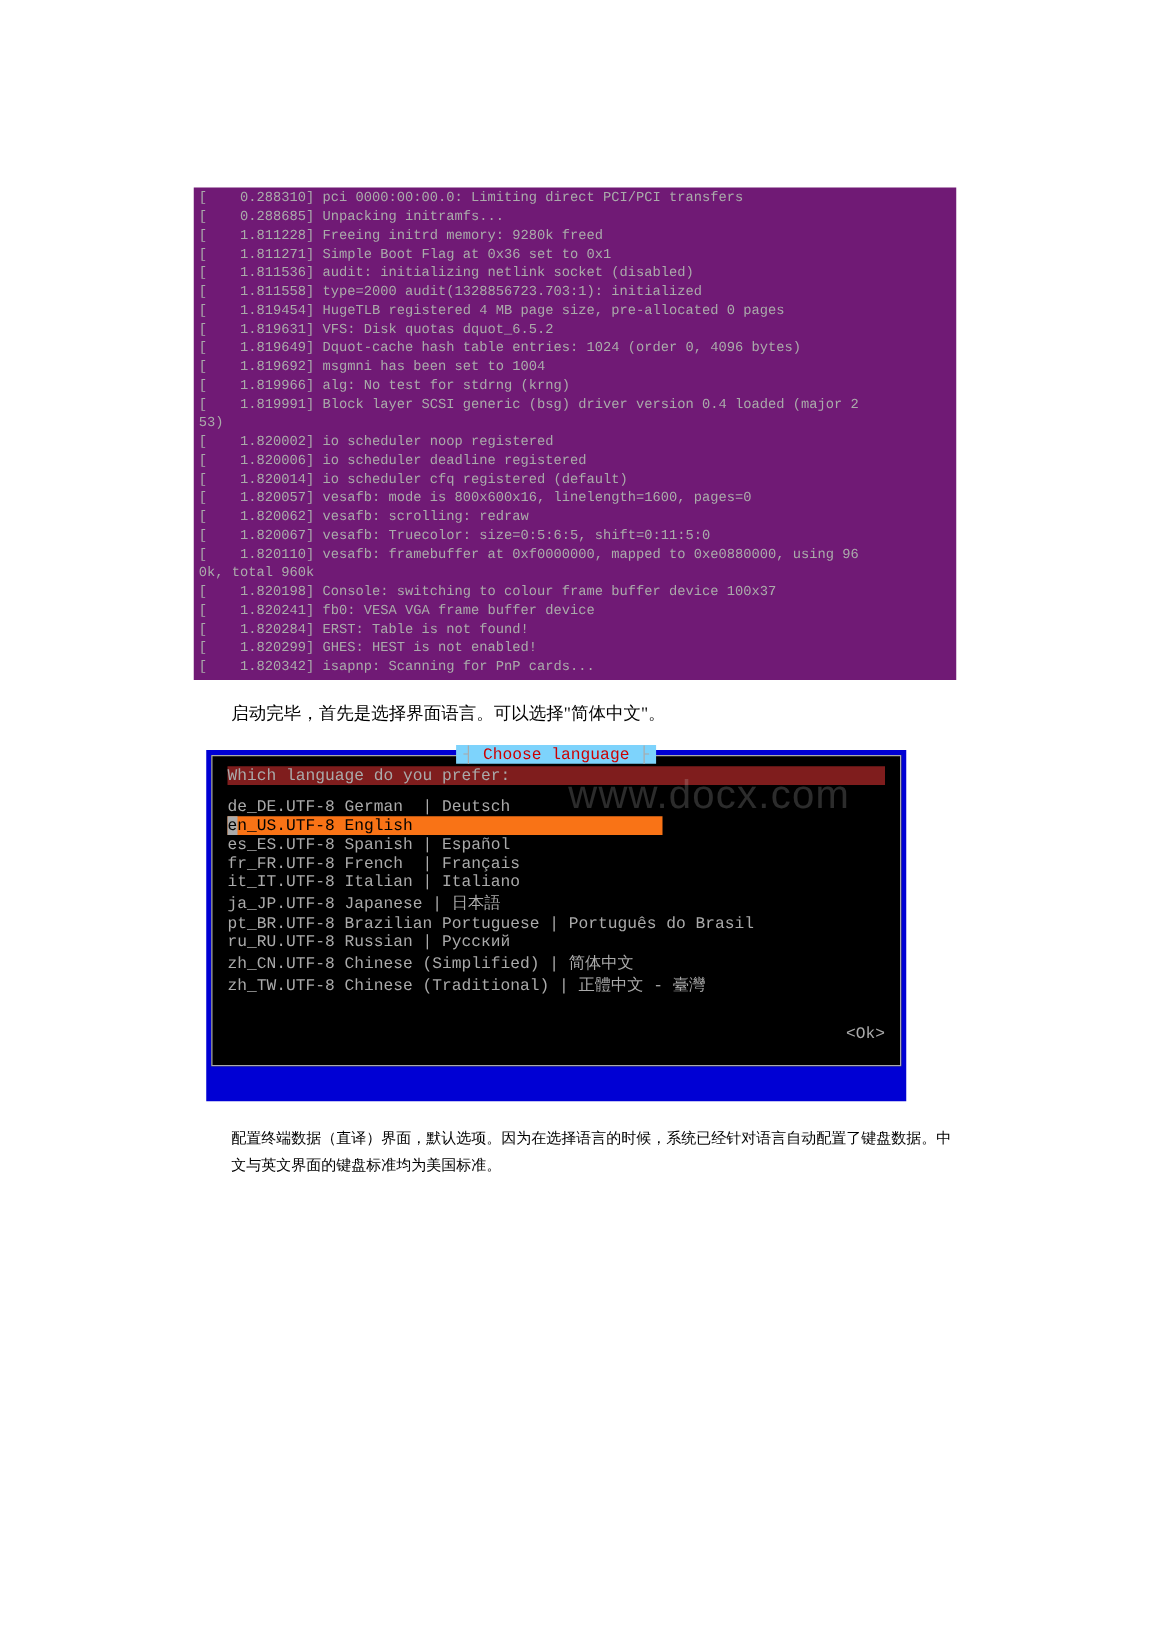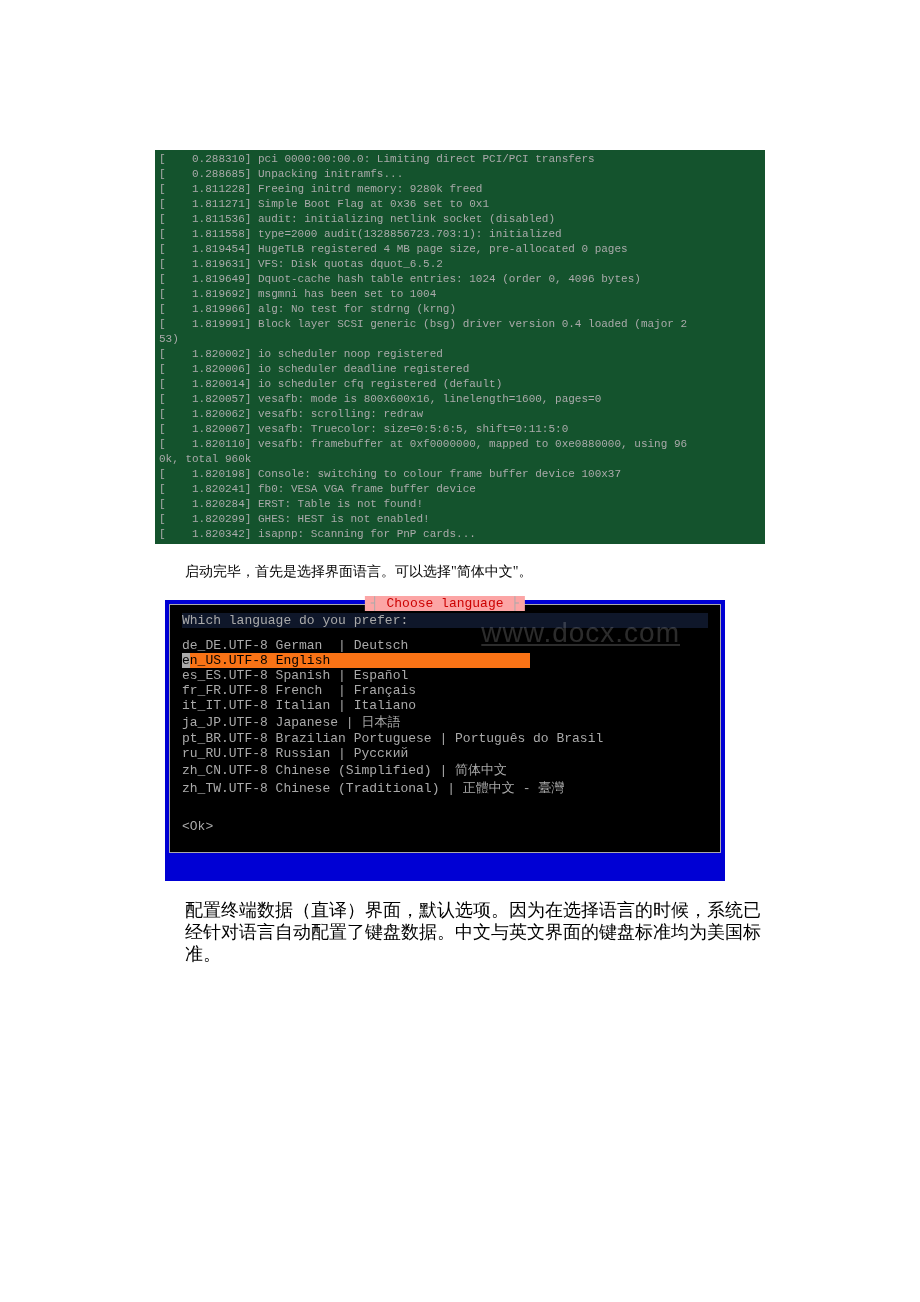--- a/index.html
+++ b/index.html
@@ -5,40 +5,40 @@
     * { margin: 0; padding: 0; box-sizing: border-box; }
     body {
       background: #ffffff;
       width: 920px;
       font-family: Arial, sans-serif;
     }
     .page {
       padding: 150px 155px 60px 155px;
     }
     .terminal-boot {
-      background: #14532d;
+      background: #701a75;
       color: #aaaaaa;
       font-family: "Courier New", monospace;
       font-size: 11px;
       line-height: 15px;
       padding: 2px 4px;
       white-space: pre;
       overflow: hidden;
     }
     .boot-line { color: #aaaaaa; }
     .caption {
       font-family: "SimSun", "宋体", serif;
       font-size: 14px;
       margin: 18px 0 18px 30px;
       line-height: 20px;
       color: #000;
     }
     .caption2 {
       font-family: "SimSun", "宋体", serif;
-      font-size: 18px;
+      font-size: 12px;
       margin: 18px 0 18px 30px;
       line-height: 22px;
       color: #000;
       text-indent: 0;
     }
     .dialog-outer {
       background: #0000d4;
       padding: 4px;
       width: 560px;
       margin-left: 10px;
@@ -51,60 +51,59 @@
       font-family: "Courier New", monospace;
       font-size: 13px;
       padding: 8px 12px 18px 12px;
       position: relative;
     }
     .dialog-title {
       position: absolute;
       top: -9px;
       left: 50%;
       transform: translateX(-50%);
-      background: #fca5a5;
+      background: #7dd3fc;
       color: #cc0000;
       padding: 0 6px;
     }
     .dialog-title::before { content: "┤ "; color: #aaaaaa; }
     .dialog-title::after { content: " ├"; color: #aaaaaa; }
     .dialog-prompt {
-      background: #0f172a;
+      background: #7f1d1d;
       color: #aaaaaa;
       margin-bottom: 10px;
     }
     .watermark {
       position: absolute;
       top: 12px;
       right: 40px;
-      font-size: 28px;
+      font-size: 32px;
       color: rgba(200,200,200,0.22);
       font-family: Arial, sans-serif;
       letter-spacing: 1px;
       pointer-events: none;
-      text-decoration: underline;
     }
     .lang-list {
     }
     .lang-item {
       color: #aaaaaa;
       white-space: pre;
     }
     .lang-item.selected {
       background: #f97316;
       color: #000;
       display: inline-block;
       padding-right: 200px;
     }
     .lang-item.selected .cursor {
       background: #aaaaaa;
       color: #000;
     }
     .ok-btn {
-      text-align: left;
+      text-align: right;
       margin-top: 22px;
       color: #aaaaaa;
     }
     .bottom-strip {
       background: #0000d4;
       height: 20px;
       margin-top: 4px;
     }
   </style>
 </head>

